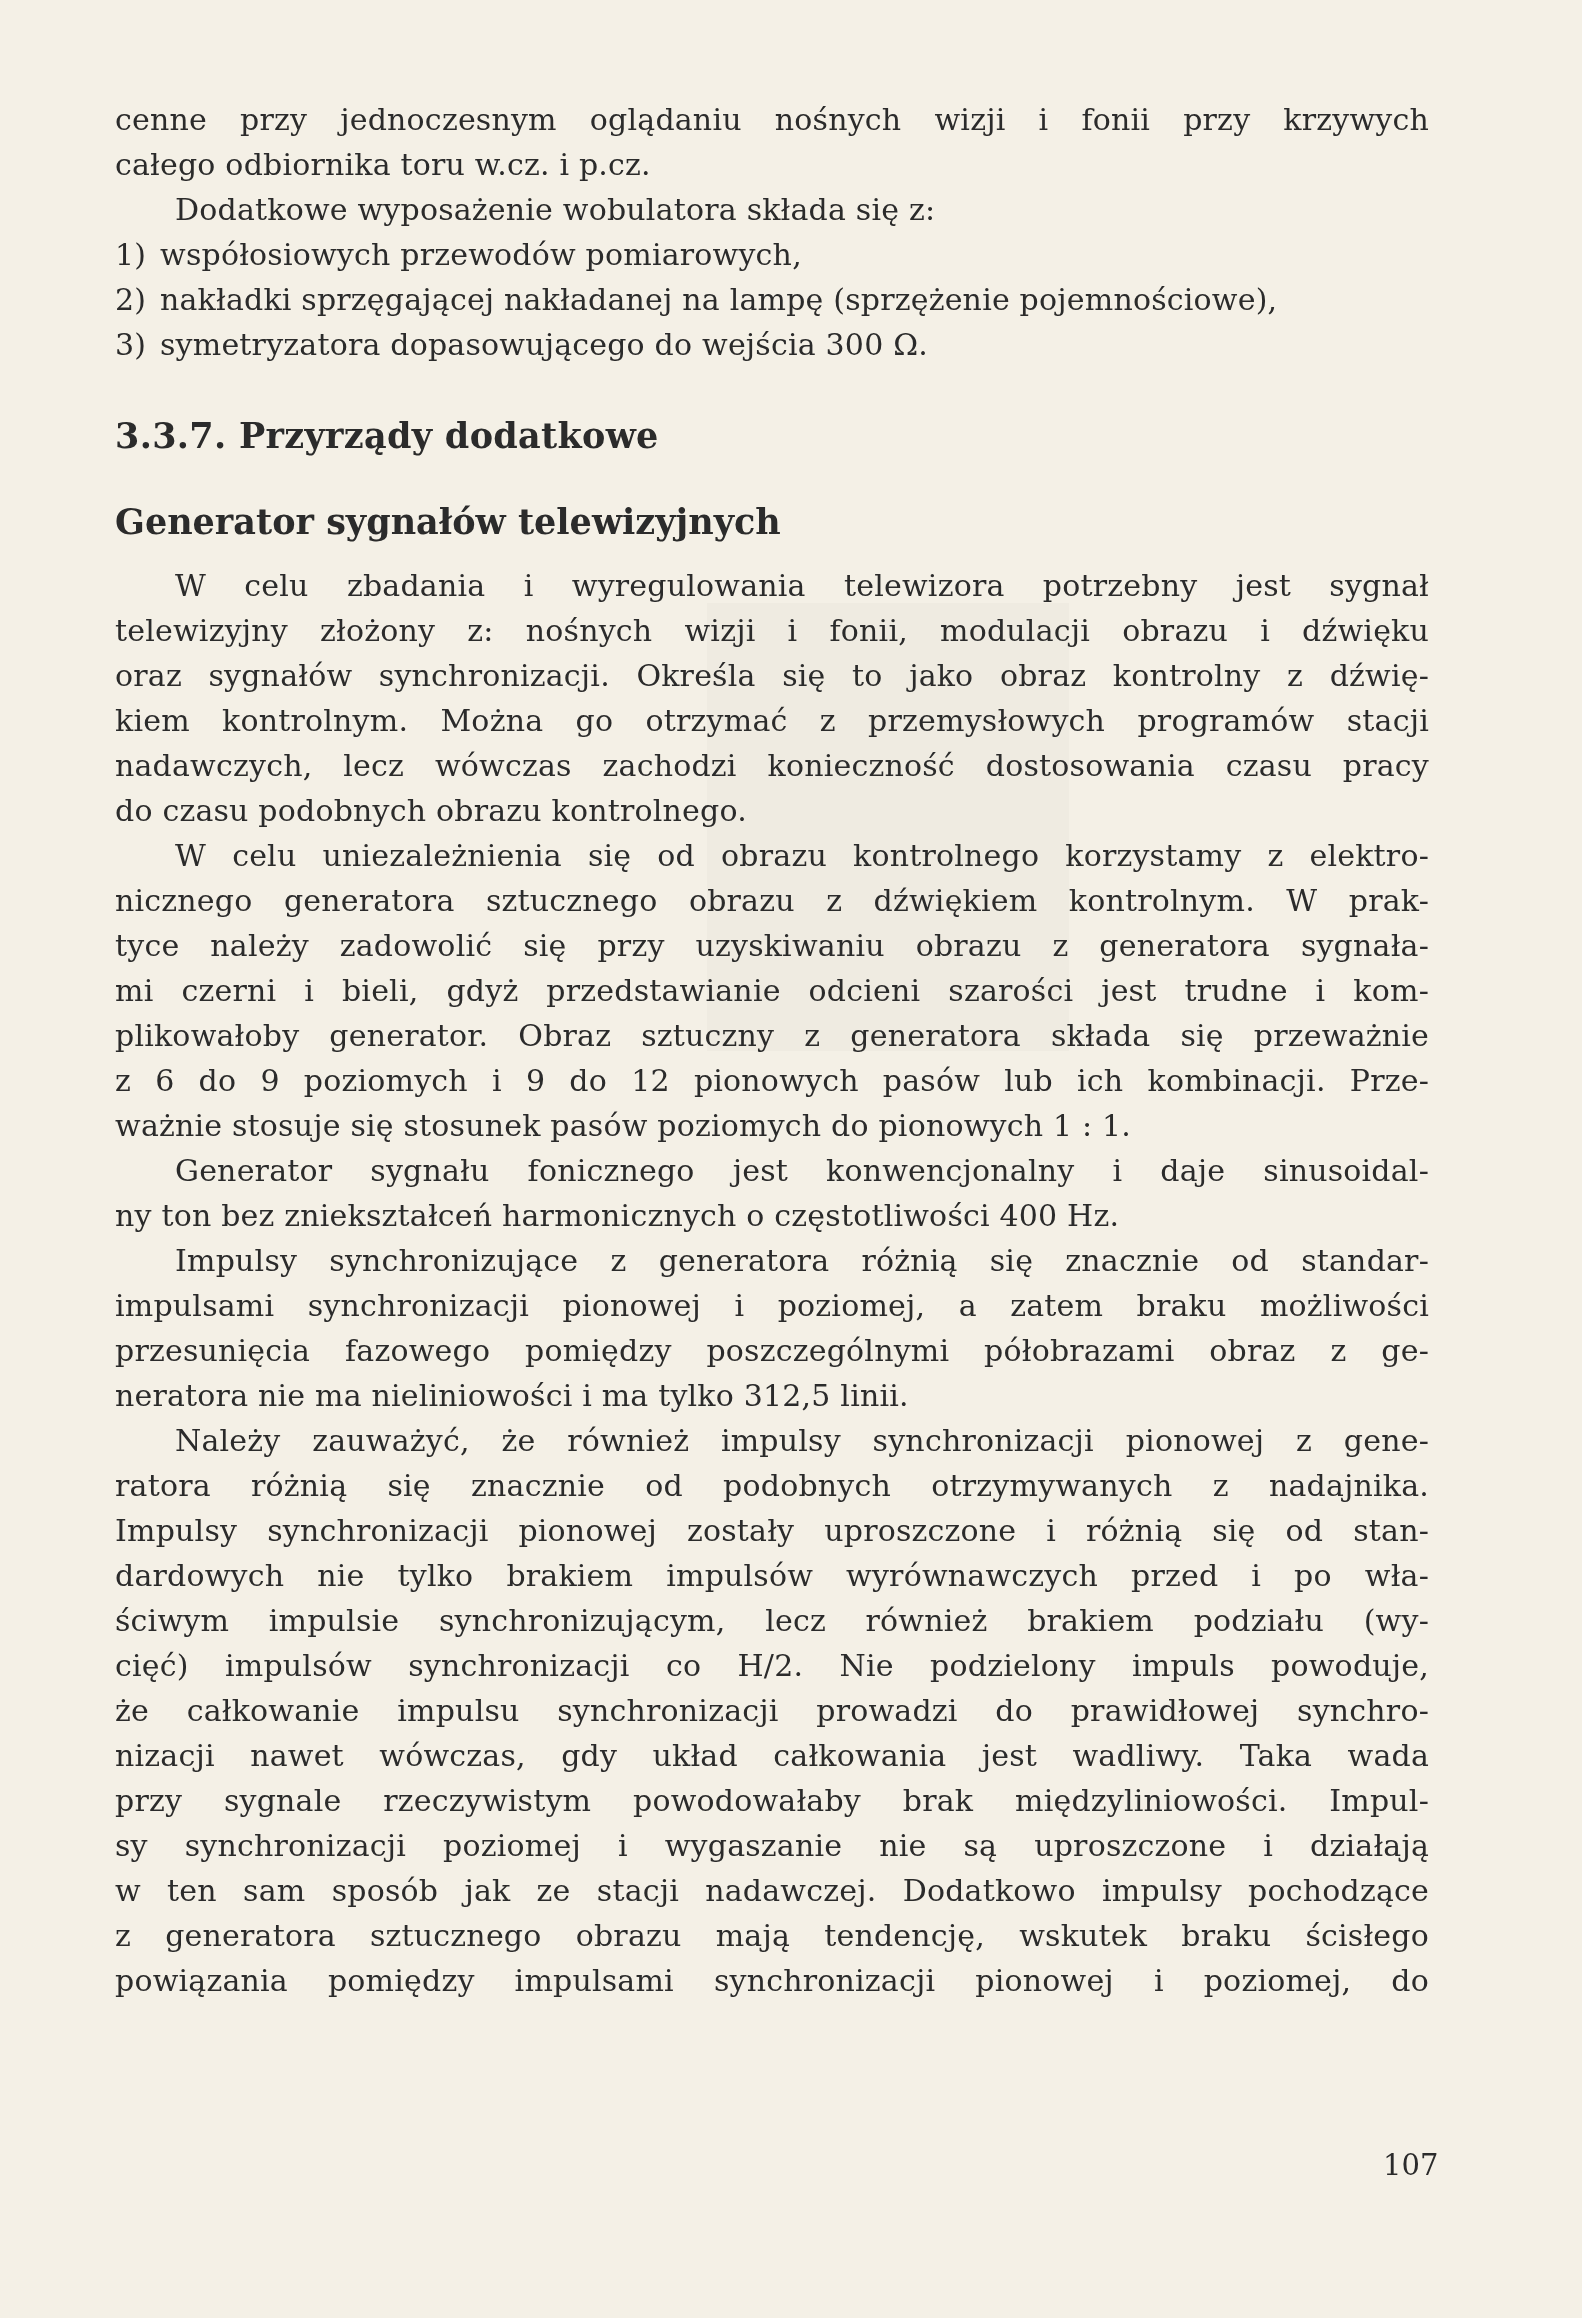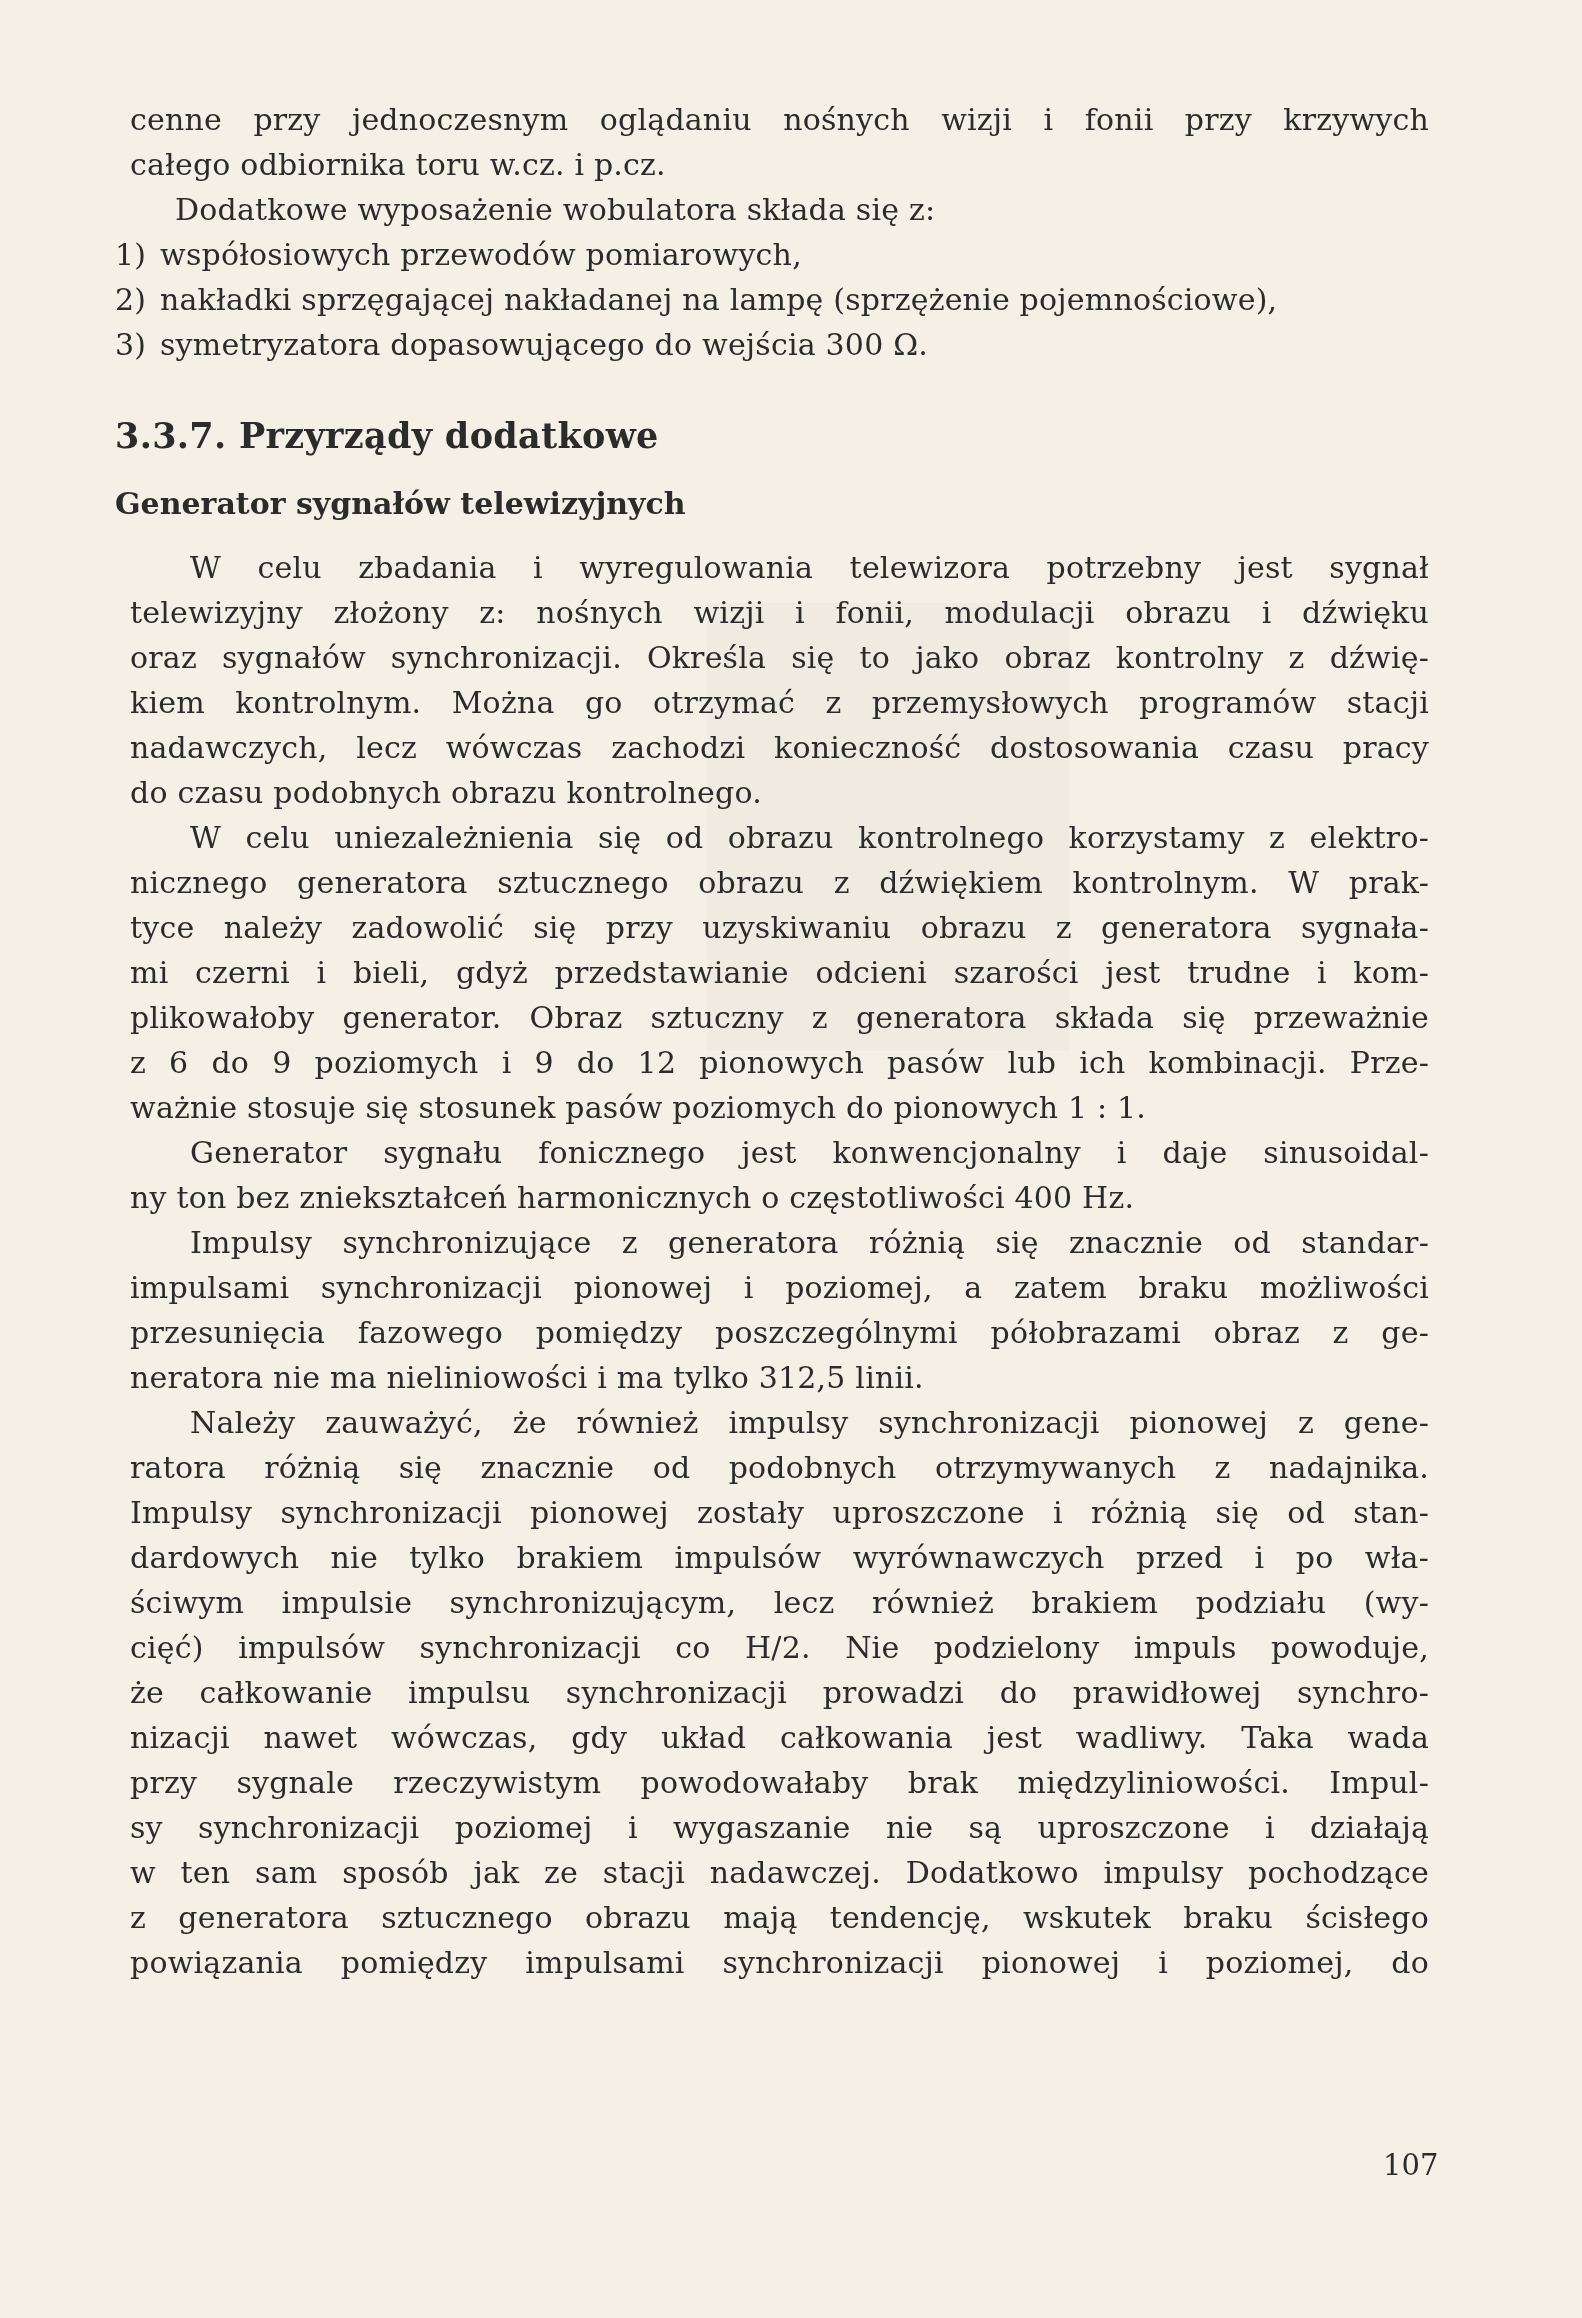--- a/index.html
+++ b/index.html
@@ -33,28 +33,28 @@
   .list-num { display: inline-block; width: 45px; }
   .section-title {
     font-size: 35px;
     font-weight: bold;
     margin-top: 43px;
     height: 52px;
     line-height: 52px;
     letter-spacing: 0.3px;
   }
   .subsection-title {
-    font-size: 30px;
+    font-size: 35px;
     font-weight: bold;
-    margin-top: 19px;
+    margin-top: 37px;
     margin-bottom: 19px;
     height: 45px;
     line-height: 45px;
   }
-  .para { display: block; margin-left: 15px; }
+  .para { display: block; }
   .page-number {
     position: absolute;
     left: 1383px;
     top: 2148px;
     font-size: 29px;
     line-height: 34px;
   }
   .ghost {
     position: absolute;
     left: 707px;

